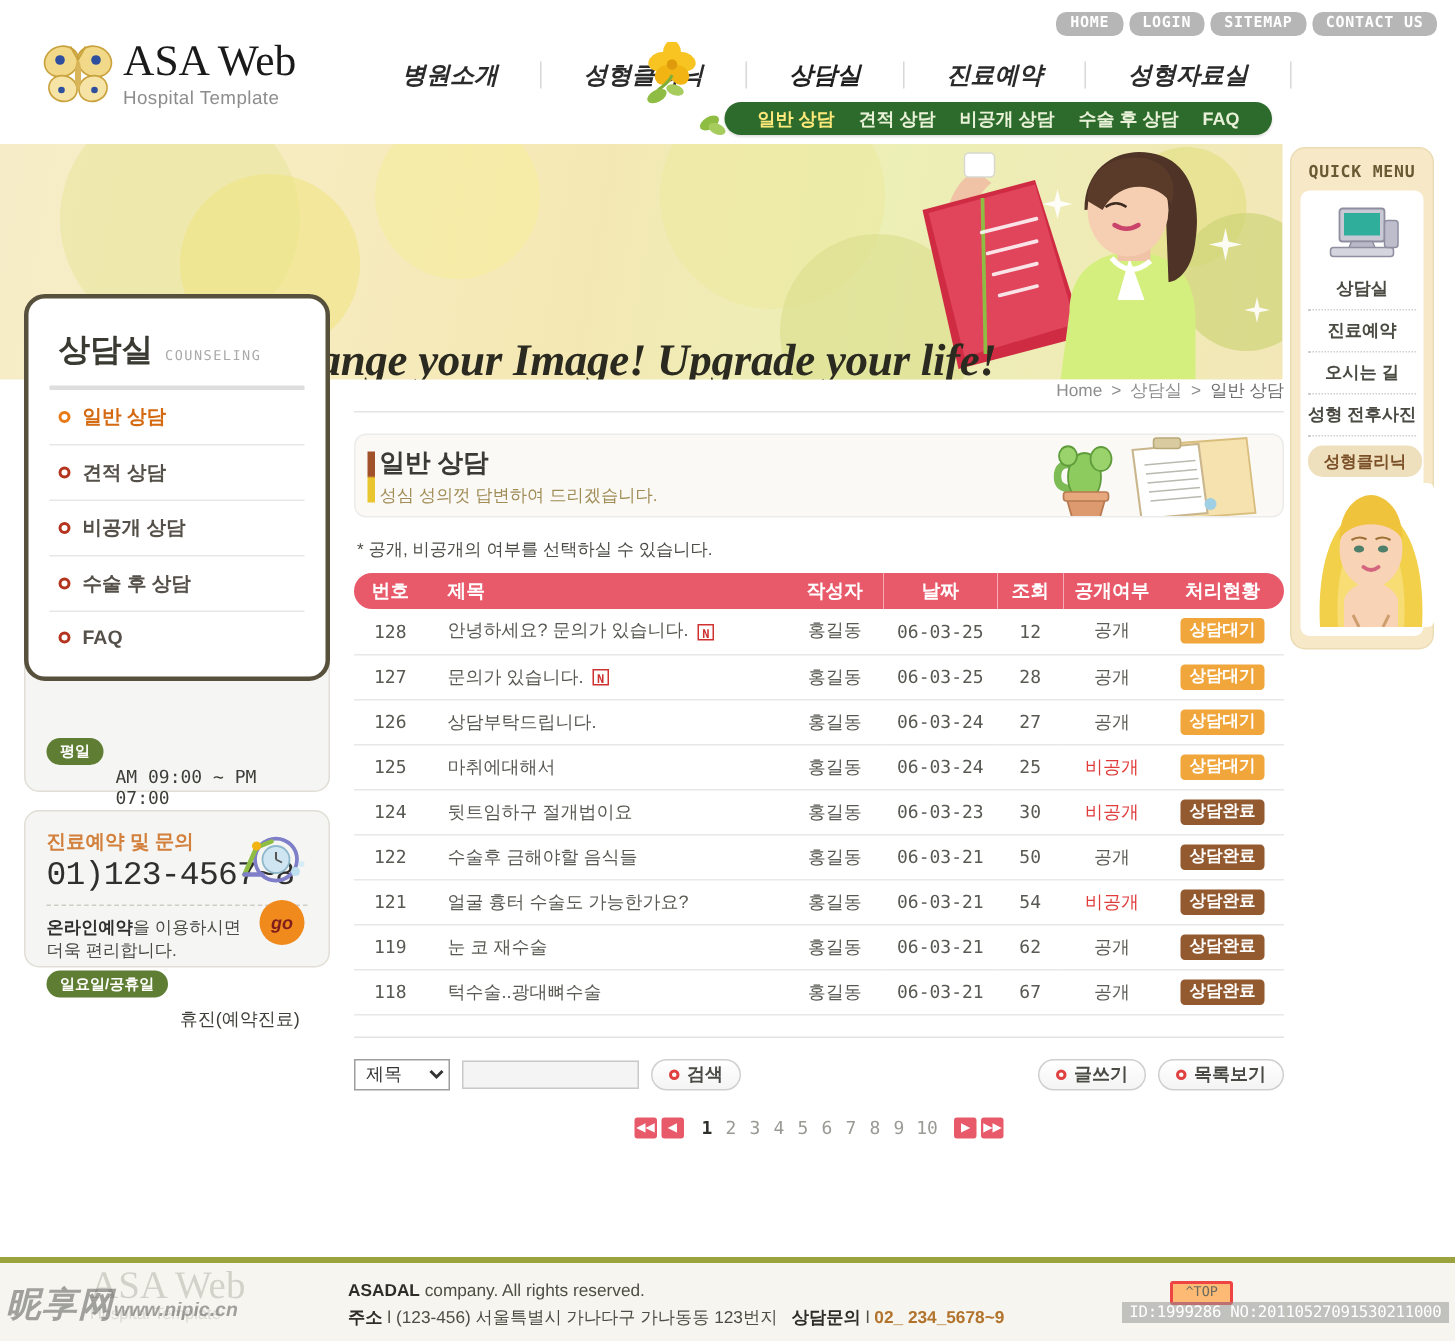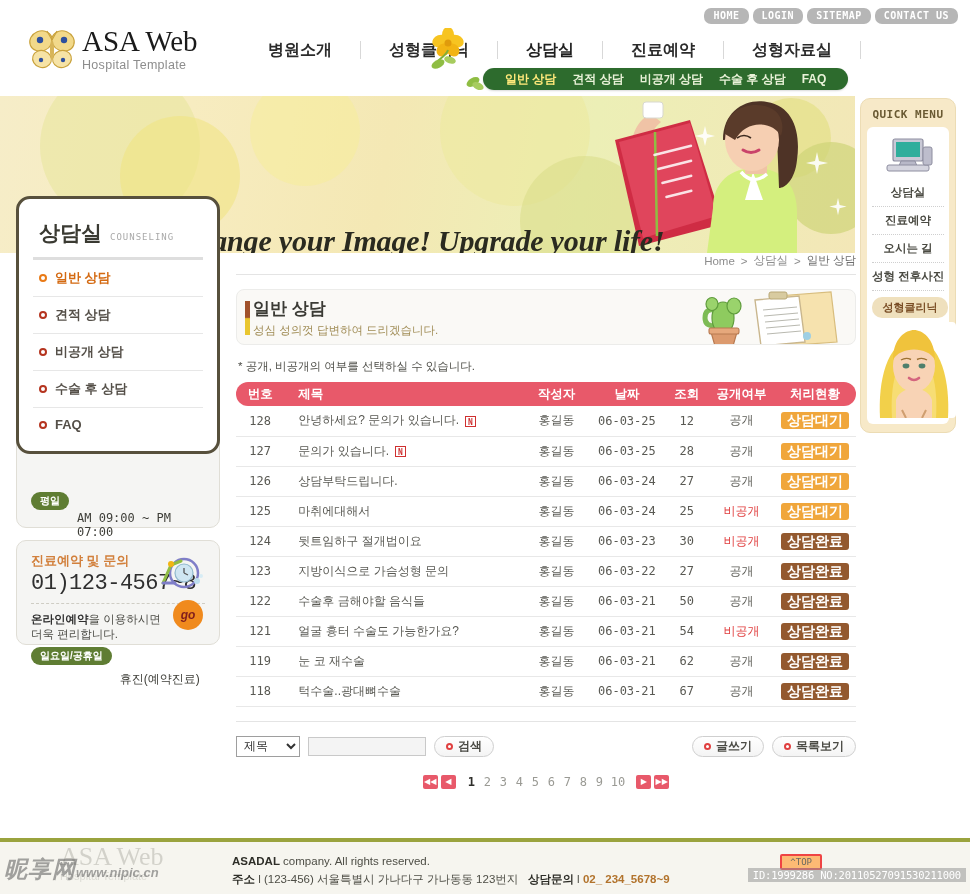--- a/index.html
+++ b/index.html
@@ -71,20 +71,21 @@
     margin-top: 3px;
   }
 
   
   .gnb {
     position: absolute;
     left: 240px; top: 34px;
     display: flex;
     align-items: center;
     height: 32px;
+    font-style: italic;
   }
   .gnb-item {
     font-size: 16px;
     font-weight: bold;
     color: #2b2b2b;
     padding: 0 28px;
     cursor: pointer;
     white-space: nowrap;
   }
   .gnb-item.active { color: #1f1f1f; }
@@ -362,21 +363,21 @@
     color: #cf3030;
     background: #fff;
     font-size: 8px;
     font-weight: bold;
     text-align: center;
     vertical-align: middle;
     font-family: "DejaVu Sans Mono", monospace;
   }
   .pill {
     display: inline-block;
-    font-size: 14px;
+    font-size: 11px;
     font-weight: bold;
     color: #ffffff;
     border-radius: 3px;
     padding: 2px 6px 3px 6px;
     line-height: 12px;
     white-space: nowrap;
   }
   .pill.wait { background: #f0a63b; }
   .pill.done { background: #93592f; }
 
@@ -880,29 +881,20 @@
           <tr>
             <td class="c-no">124</td>
             <td class="c-title"><span>뒷트임하구 절개법이요</span></td>
             <td class="c-writer">홍길동</td>
             <td class="c-date">06-03-23</td>
             <td class="c-hit">30</td>
             <td class="c-open"><span class="open-priv">비공개</span></td>
             <td class="c-state"><span class="pill done">상담완료</span></td>
           </tr>
           <tr>
-            <td class="c-no">123</td>
-            <td class="c-title"><span>지방이식으로 가슴성형 문의</span></td>
-            <td class="c-writer">홍길동</td>
-            <td class="c-date">06-03-22</td>
-            <td class="c-hit">27</td>
-            <td class="c-open"><span class="open-pub">공개</span></td>
-            <td class="c-state"><span class="pill done">상담완료</span></td>
-          </tr>
-          <tr>
             <td class="c-no">122</td>
             <td class="c-title"><span>수술후 금해야할 음식들</span></td>
             <td class="c-writer">홍길동</td>
             <td class="c-date">06-03-21</td>
             <td class="c-hit">50</td>
             <td class="c-open"><span class="open-pub">공개</span></td>
             <td class="c-state"><span class="pill done">상담완료</span></td>
           </tr>
           <tr>
             <td class="c-no">121</td>

